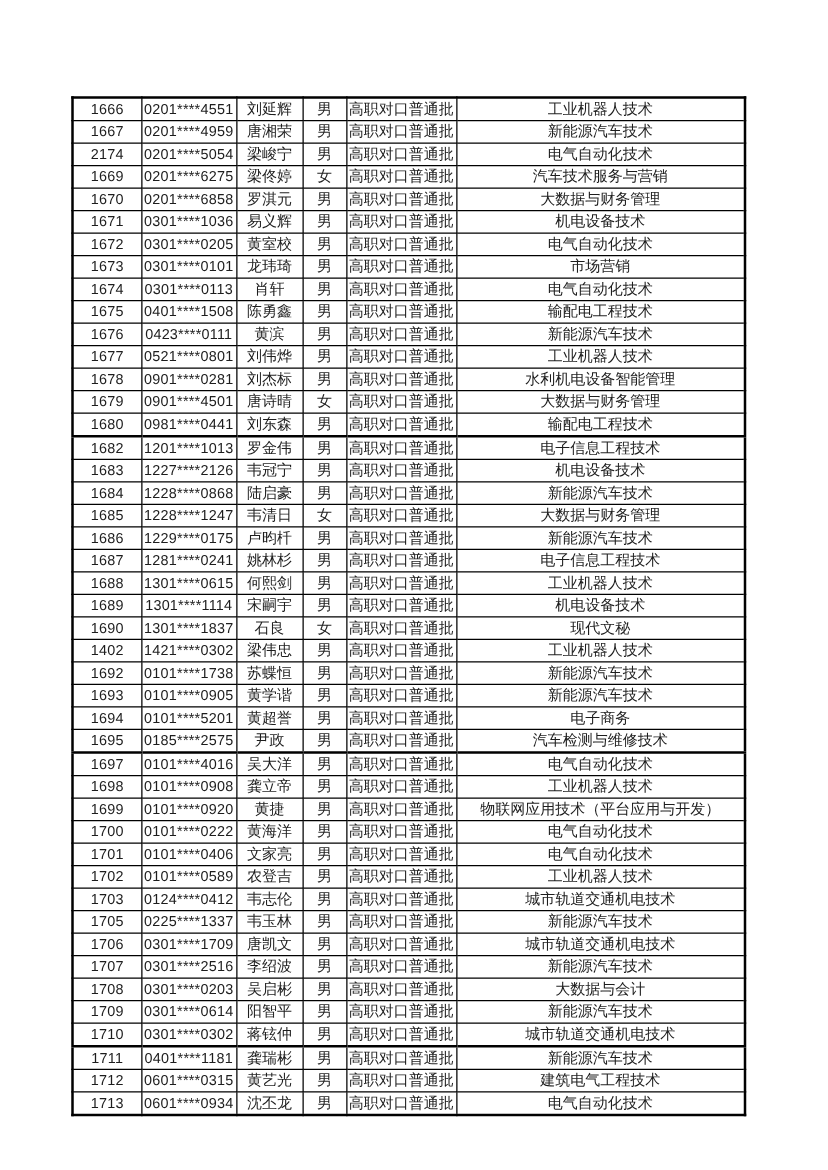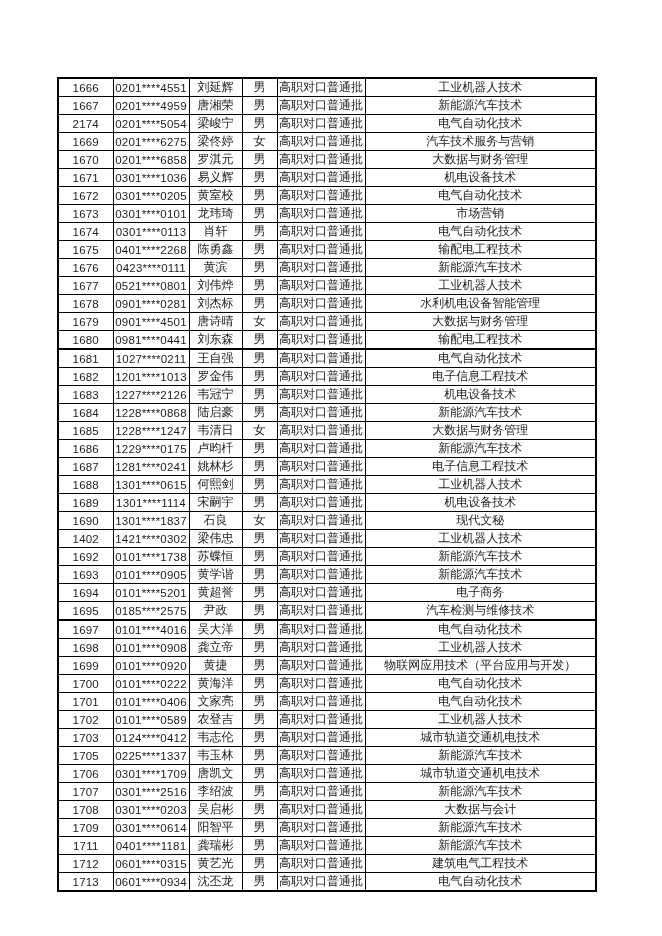--- a/index.html
+++ b/index.html
@@ -133,21 +133,21 @@
         <tr>
           <td class="num">1674</td>
           <td class="num">0301****0113</td>
           <td class="cn">肖轩</td>
           <td class="cn">男</td>
           <td class="cn">高职对口普通批</td>
           <td class="cn">电气自动化技术</td>
         </tr>
         <tr>
           <td class="num">1675</td>
-          <td class="num">0401****2268</td>
+          <td class="num">0401****1508</td>
           <td class="cn">陈勇鑫</td>
           <td class="cn">男</td>
           <td class="cn">高职对口普通批</td>
           <td class="cn">输配电工程技术</td>
         </tr>
         <tr>
           <td class="num">1676</td>
           <td class="num">0423****0111</td>
           <td class="cn">黄滨</td>
           <td class="cn">男</td>
@@ -180,28 +180,20 @@
         </tr>
         <tr class="group-end">
           <td class="num">1680</td>
           <td class="num">0981****0441</td>
           <td class="cn">刘东森</td>
           <td class="cn">男</td>
           <td class="cn">高职对口普通批</td>
           <td class="cn">输配电工程技术</td>
         </tr>
         <tr>
-          <td class="num">1681</td>
-          <td class="num">1027****0211</td>
-          <td class="cn">王自强</td>
-          <td class="cn">男</td>
-          <td class="cn">高职对口普通批</td>
-          <td class="cn">电气自动化技术</td>
-        </tr>
-        <tr>
           <td class="num">1682</td>
           <td class="num">1201****1013</td>
           <td class="cn">罗金伟</td>
           <td class="cn">男</td>
           <td class="cn">高职对口普通批</td>
           <td class="cn">电子信息工程技术</td>
         </tr>
         <tr>
           <td class="num">1683</td>
           <td class="num">1227****2126</td>
@@ -394,20 +386,28 @@
           <td class="cn">高职对口普通批</td>
           <td class="cn">大数据与会计</td>
         </tr>
         <tr>
           <td class="num">1709</td>
           <td class="num">0301****0614</td>
           <td class="cn">阳智平</td>
           <td class="cn">男</td>
           <td class="cn">高职对口普通批</td>
           <td class="cn">新能源汽车技术</td>
+        </tr>
+        <tr class="group-end">
+          <td class="num">1710</td>
+          <td class="num">0301****0302</td>
+          <td class="cn">蒋铉仲</td>
+          <td class="cn">男</td>
+          <td class="cn">高职对口普通批</td>
+          <td class="cn">城市轨道交通机电技术</td>
         </tr>
         <tr>
           <td class="num">1711</td>
           <td class="num">0401****1181</td>
           <td class="cn">龚瑞彬</td>
           <td class="cn">男</td>
           <td class="cn">高职对口普通批</td>
           <td class="cn">新能源汽车技术</td>
         </tr>
         <tr>

